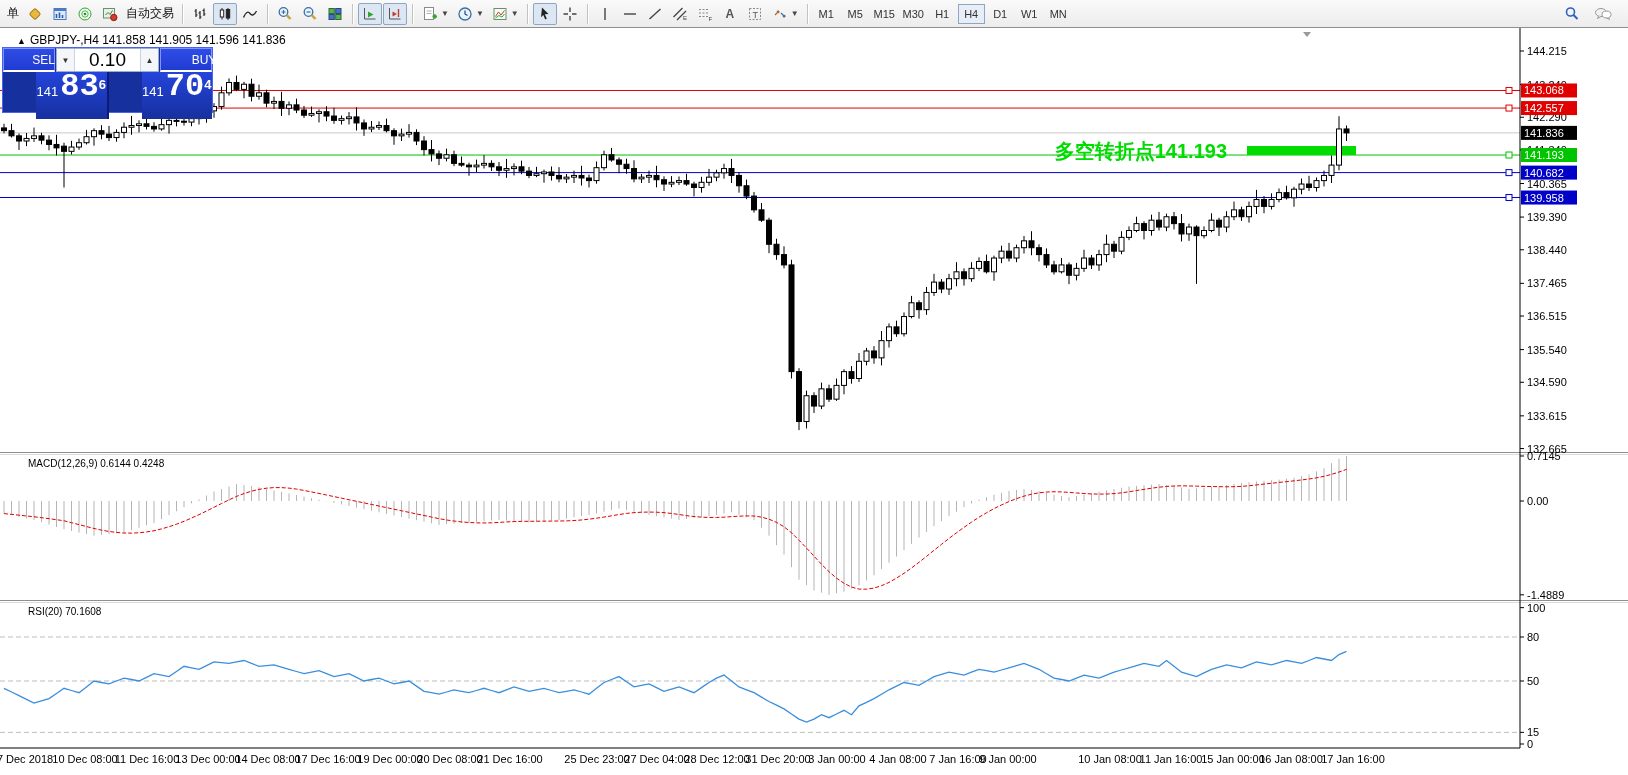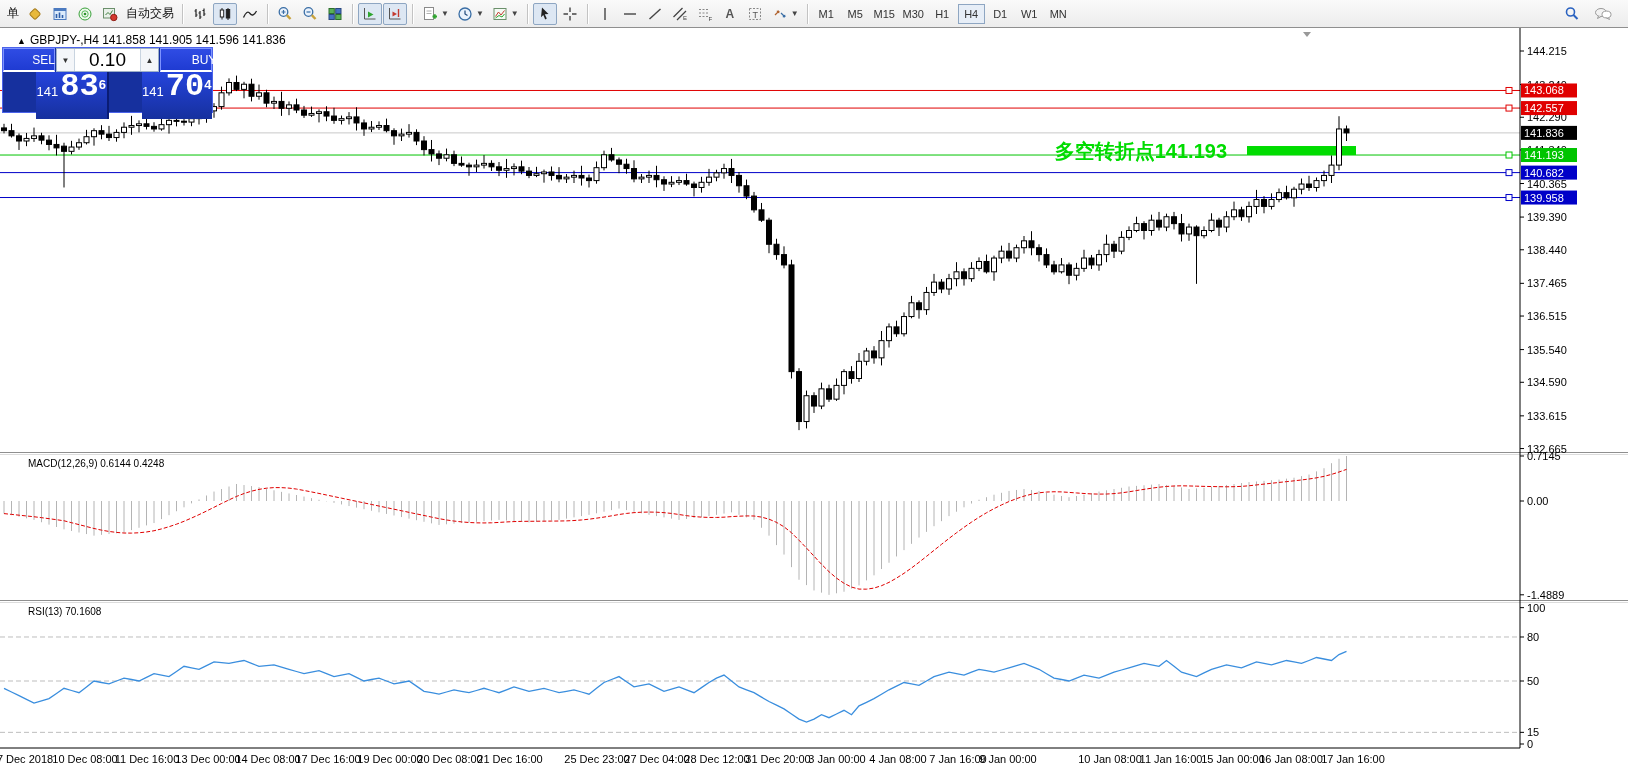--- a/index.html
+++ b/index.html
@@ -906,21 +906,21 @@
       <text x="1233" y="735" font-size="11" fill="#000" text-anchor="middle">15 Jan 00:00</text>
       <text x="1291" y="735" font-size="11" fill="#000" text-anchor="middle">16 Jan 08:00</text>
       <text x="1353" y="735" font-size="11" fill="#000" text-anchor="middle">17 Jan 16:00</text>
     </svg>
 
   <div class="symbol-title">
     <span class="tri">▲</span><span>GBPJPY-,H4  141.858 141.905 141.596 141.836</span>
   </div>
 
   <div class="pane-label" style="top:430px">MACD(12,26,9) 0.6144 0.4248</div>
-  <div class="pane-label" style="top:578px">RSI(13) 70.1608</div>
+  <div class="pane-label" style="top:578px">RSI(20) 70.1608</div>
 
   <div class="trade-panel">
     <div class="tp-header">
       <div class="tp-side-btn">SELL</div>
       <div class="tp-vol-wrap">
         <div class="tp-spin">▼</div>
         <input class="tp-vol" type="text" value="0.10" style="">
         <div class="tp-spin right">▲</div>
       </div>
       <div class="tp-side-btn">BUY</div>

